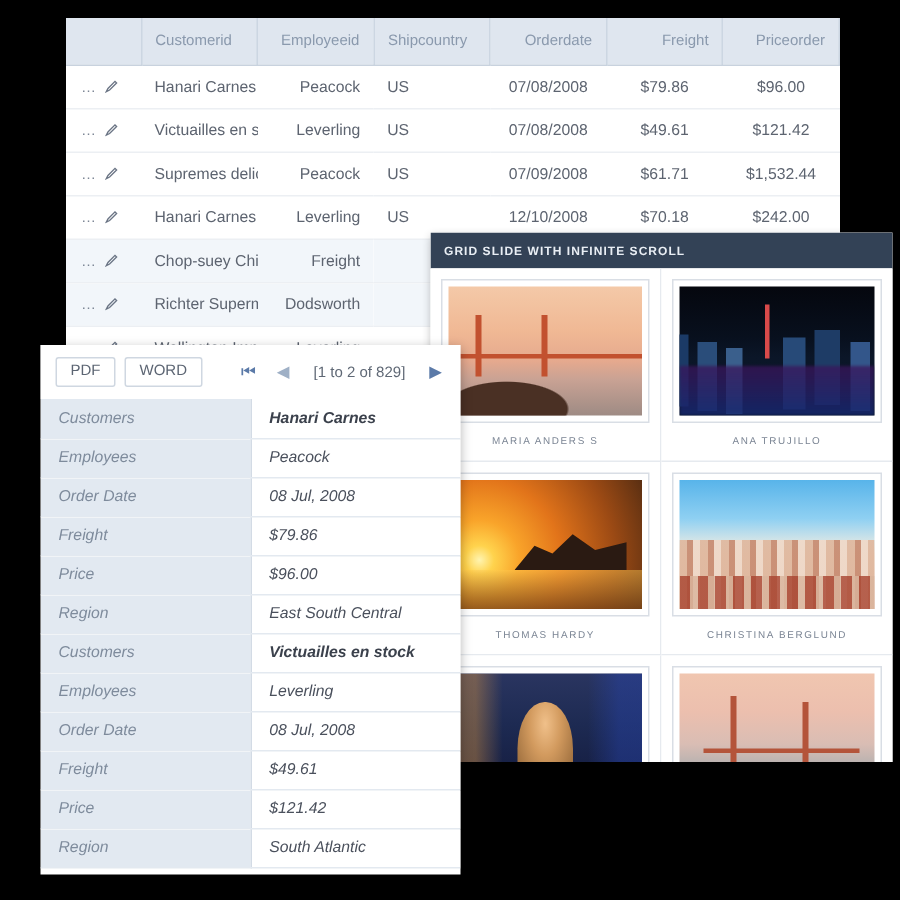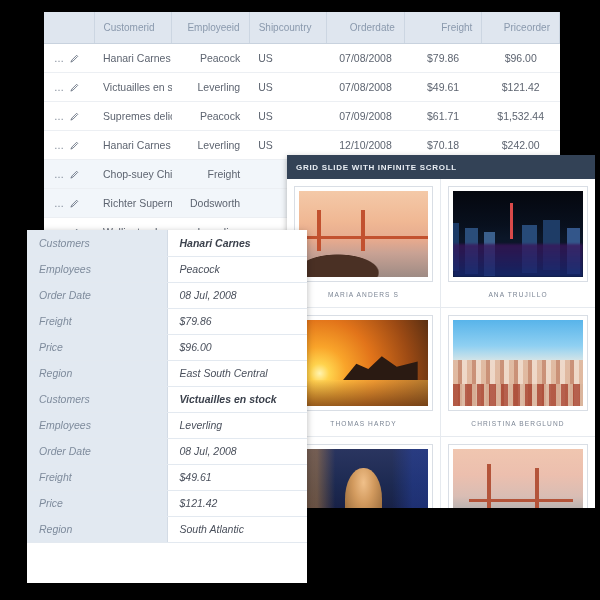--- a/index.html
+++ b/index.html
@@ -329,20 +329,30 @@
         <div class="card">
           <div class="photo-frame">
             <div class="photo ph-ggb2"></div>
           </div>
           <div class="cap">MARTIN SOMMER</div>
         </div>
       </div>
   </div>
 
   <div id="detail-panel">
+    <div id="detail-toolbar">
+      <button class="tbtn">PDF</button>
+      <button class="tbtn">WORD</button>
+      <div class="tsep"></div>
+      <span class="pgbtn">⏮</span>
+      <span class="pgbtn dim">◀</span>
+      <span class="pginfo">[1 to 2 of 829]</span>
+      <span class="pgbtn">▶</span>
+      <span class="pgbtn">⏭</span>
+    </div>
     <table id="detail-table">
       <tbody id="detail-body">
           <tr>
             <td class="lbl">Customers</td>
             <td class="val strong">Hanari Carnes</td>
           </tr>
           <tr>
             <td class="lbl">Employees</td>
             <td class="val">Peacock</td>
           </tr>

